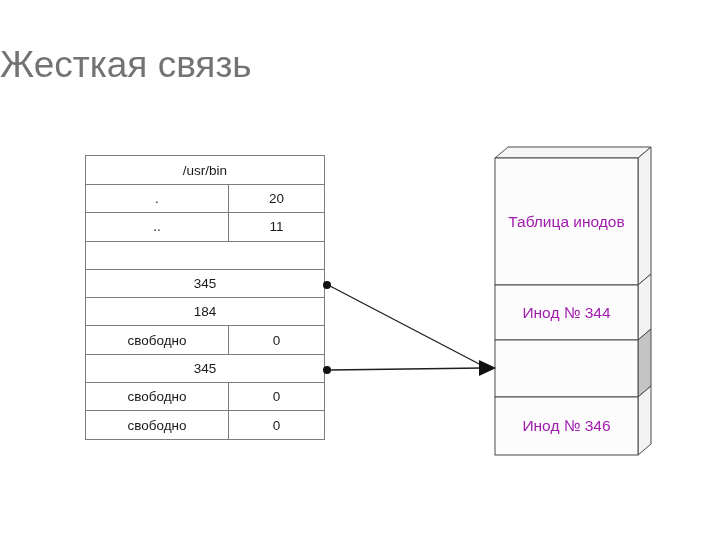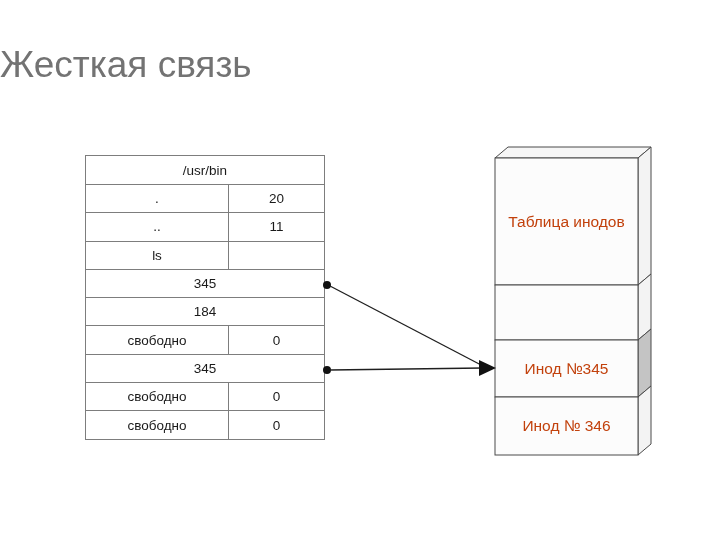--- a/index.html
+++ b/index.html
@@ -26,21 +26,21 @@
   .dt-name{
     width:142px;border-right:1px solid #7d7d7d;
     display:flex;align-items:center;justify-content:center;
   }
   .dt-val{flex:1;display:flex;align-items:center;justify-content:center;}
   
   .overlay{position:absolute;left:0;top:0;width:720px;height:540px;pointer-events:none;}
   
   .box-label{
     position:absolute;display:flex;align-items:center;justify-content:center;
-    font-size:15.5px;color:#c2410c;text-align:center;white-space:nowrap;
+    font-size:15.5px;color:#a21caf;text-align:center;white-space:nowrap;
   }
   .lbl-title{left:495px;top:158px;width:143px;height:127px;}
   .lbl-344{left:495px;top:285px;width:143px;height:55px;}
   .lbl-345{left:495px;top:340px;width:143px;height:57px;}
   .lbl-346{left:495px;top:397px;width:143px;height:58px;}
 </style>
 </head>
 <body>
 
 <div class="slide">
@@ -51,21 +51,20 @@
     <div class="dt-header">/usr/bin</div>
     <div class="dt-row">
       <div class="dt-name">.</div>
       <div class="dt-val">20</div>
     </div>
     <div class="dt-row">
       <div class="dt-name">..</div>
       <div class="dt-val">11</div>
     </div>
     <div class="dt-row">
-      <div class="dt-name">ls</div>
     </div>
     <div class="dt-row">
       <div class="dt-val">345</div>
     </div>
     <div class="dt-row">
       <div class="dt-val">184</div>
     </div>
     <div class="dt-row">
       <div class="dt-name">свободно</div>
       <div class="dt-val">0</div>
@@ -100,16 +99,16 @@
     <circle cx="327" cy="285" r="4" fill="#111"></circle>
     <line x1="330" y1="286" x2="483" y2="366" stroke="#1f1f1f" stroke-width="1.3"></line>
 
     <circle cx="327" cy="370" r="4" fill="#111"></circle>
     <line x1="330" y1="370" x2="483" y2="368" stroke="#1f1f1f" stroke-width="1.3"></line>
 
     <polygon points="496,368 479,360 479,376" fill="#111"></polygon>
   </svg>
 
   <div class="box-label lbl-title">Таблица инодов</div>
-  <div class="box-label lbl-345">Инод №345</div>
+  <div class="box-label lbl-344">Инод № 344</div>
   <div class="box-label lbl-346">Инод № 346</div>
 
 </div>
 
 </body></html>

